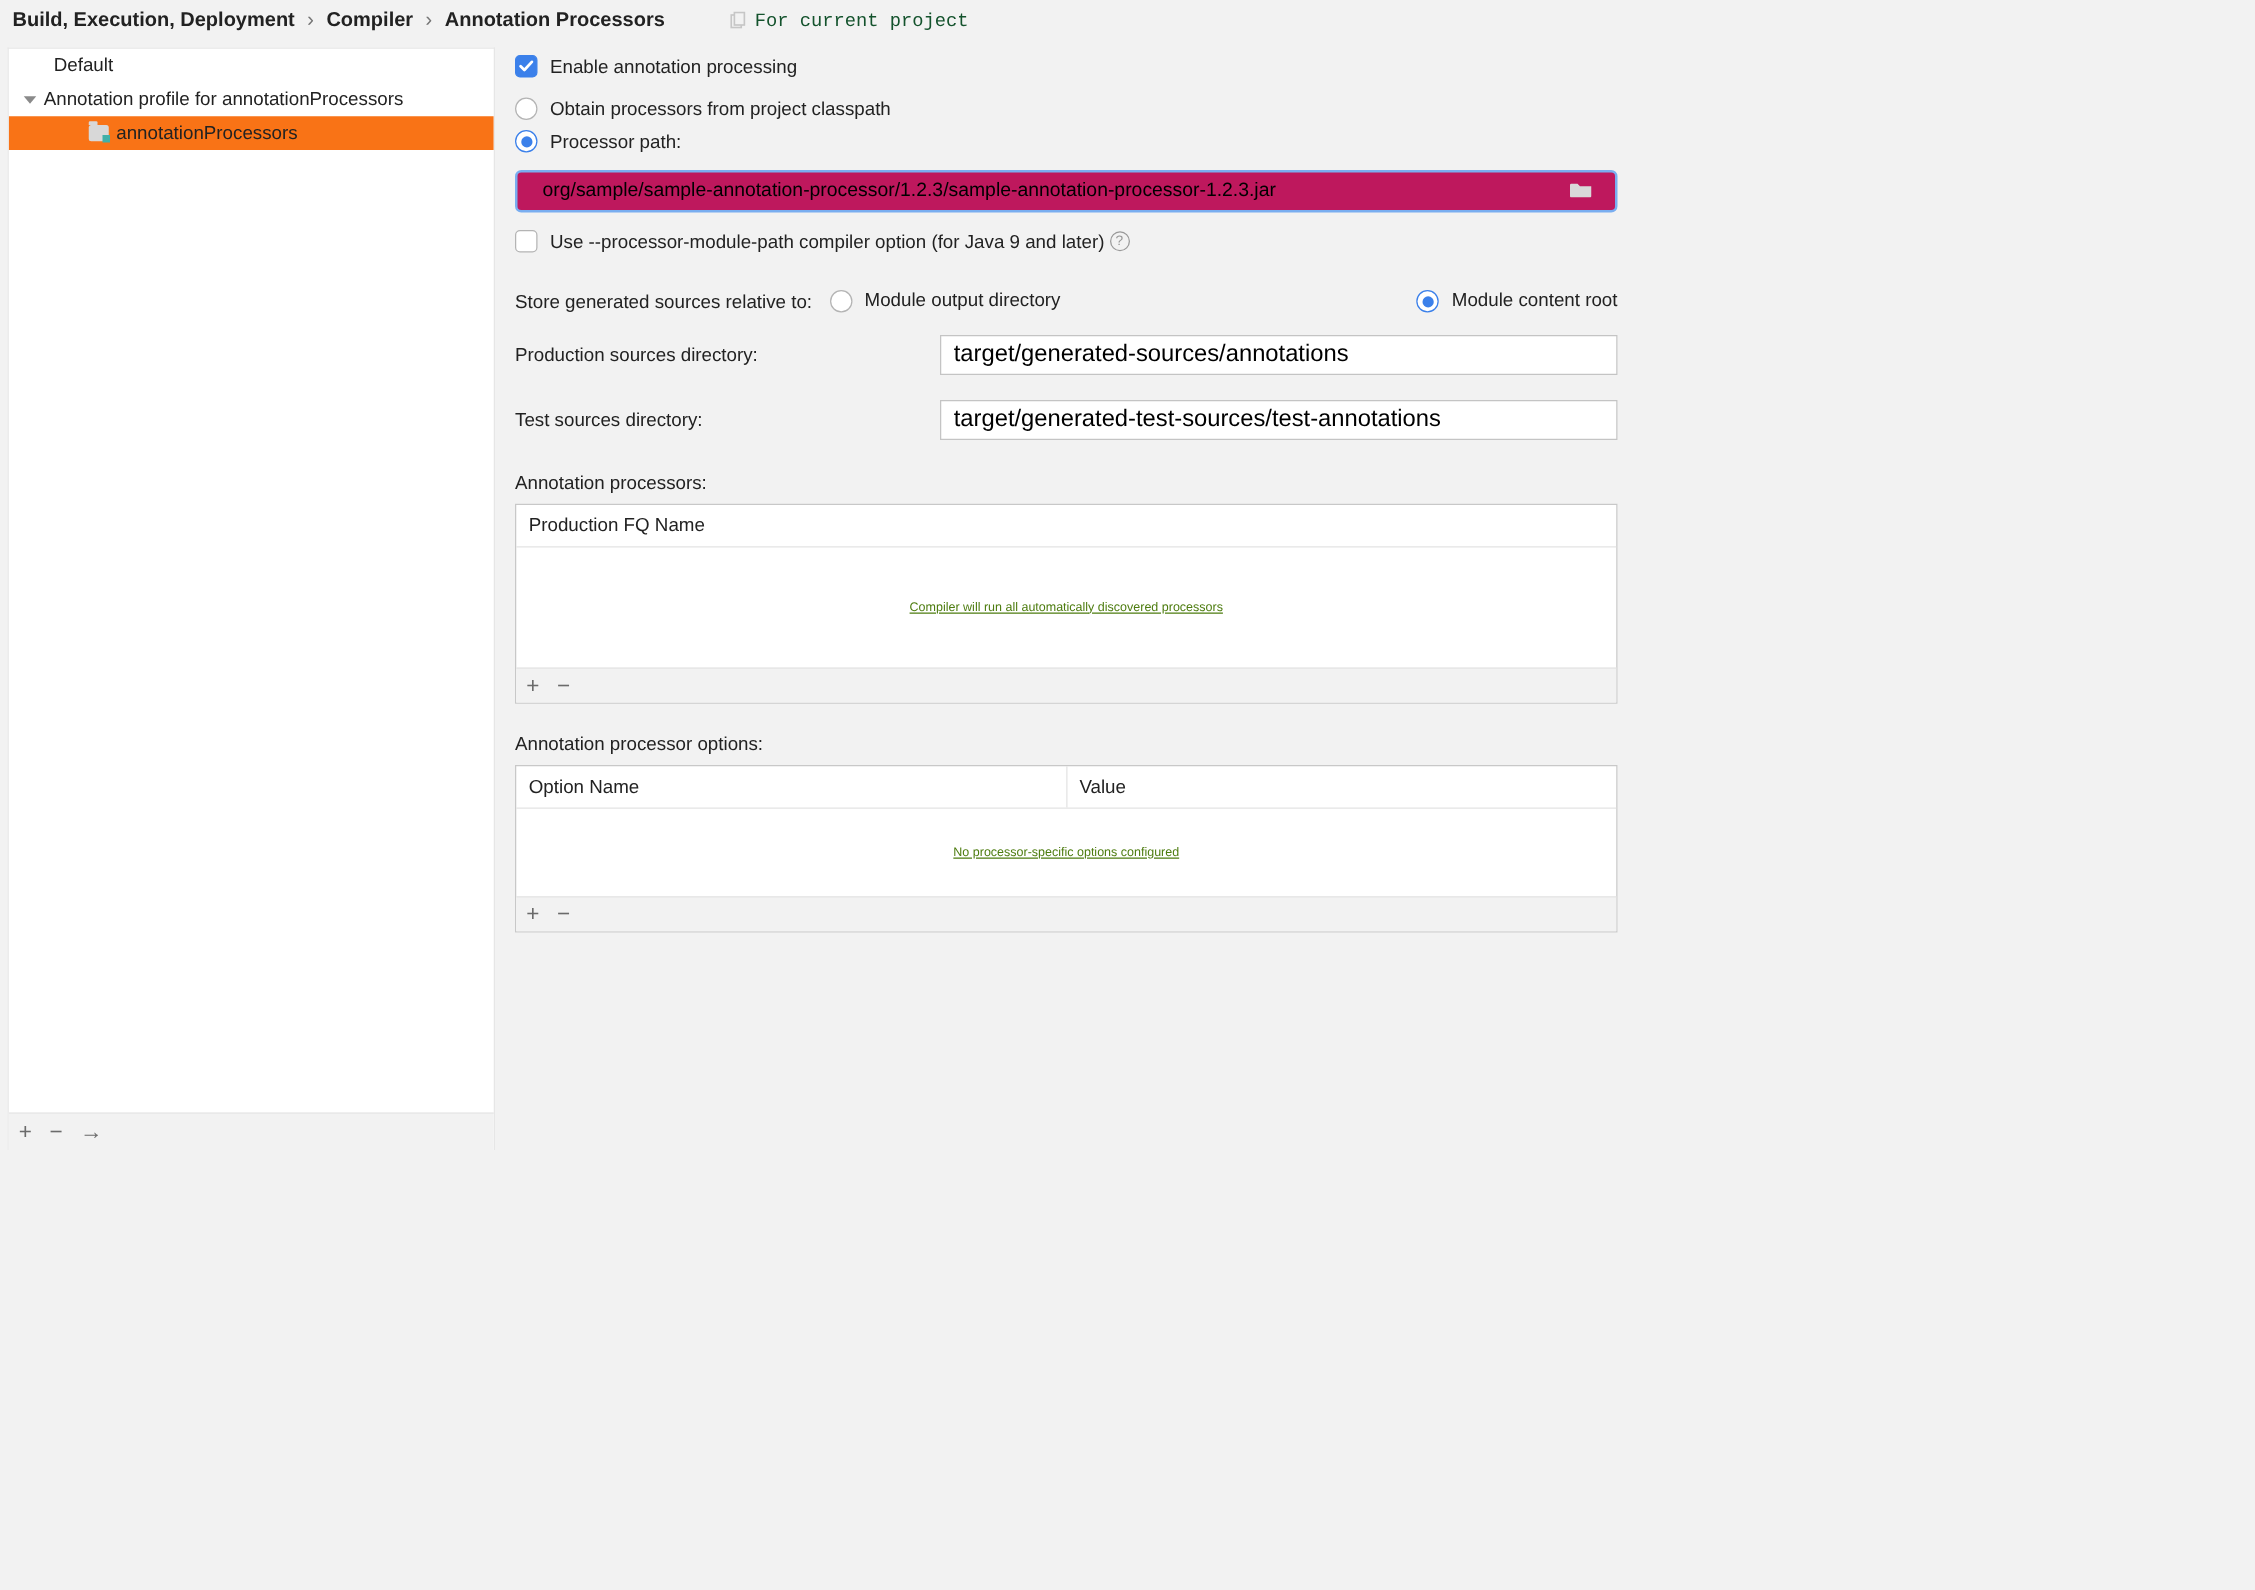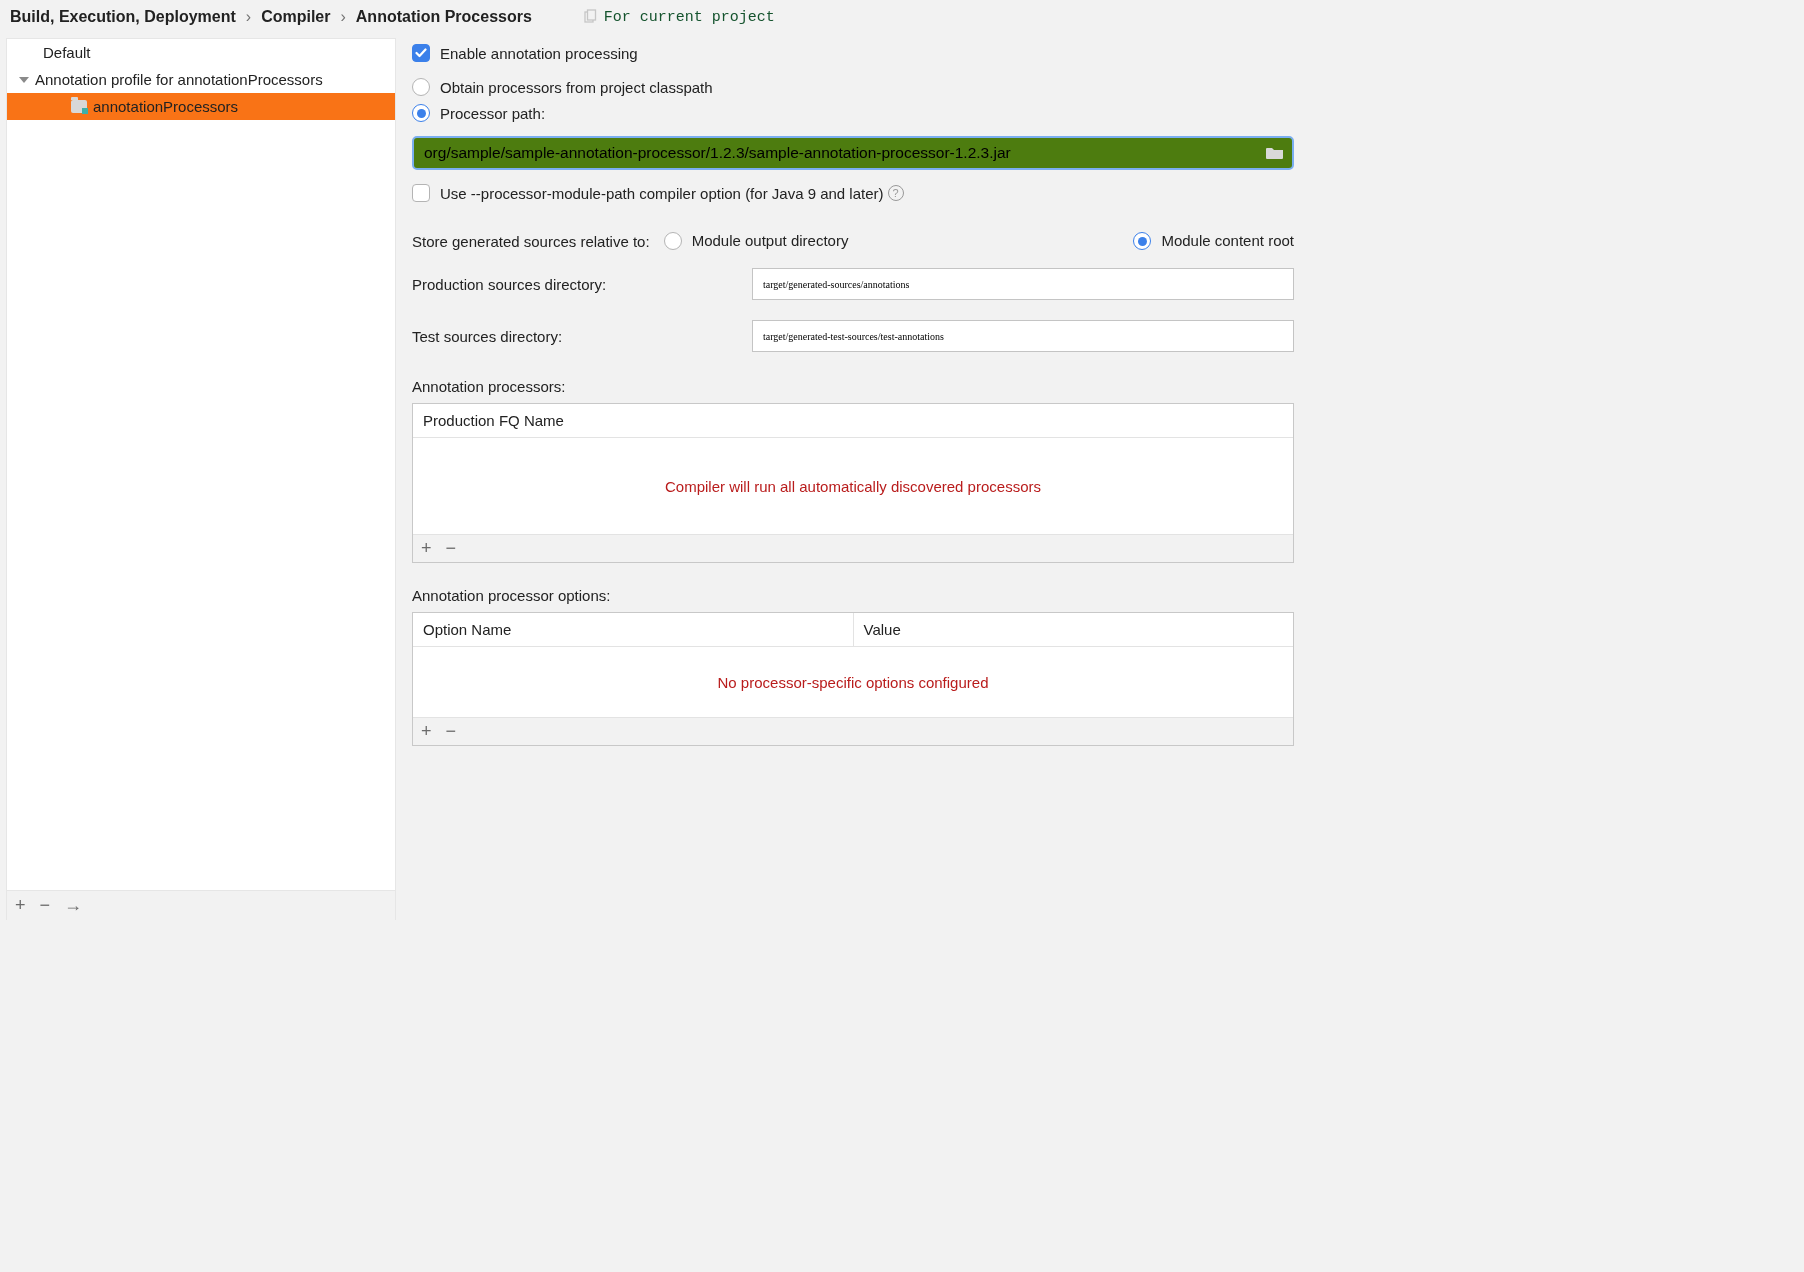--- a/index.html
+++ b/index.html
@@ -155,25 +155,25 @@
   .radio.checked::after {
     content: "";
     width: 9px; height: 9px;
     background: #3b80ea;
     border-radius: 50%;
   }
 
   .path-field-wrap {
     border: 2px solid #7aaef0;
     border-radius: 5px;
-    background: #4d7c0f;
+    background: #be185d;
     height: 34px;
     display: flex;
     align-items: center;
-    padding: 0 8px;
+    padding: 0 18px;
     margin-bottom: 14px;
   }
   .path-field {
     flex: 1;
     border: none;
     outline: none;
     font-size: 15.5px;
     font-family: inherit;
     background: transparent;
   }
@@ -202,22 +202,22 @@
     display: flex;
     align-items: center;
     margin-bottom: 20px;
   }
   .dir-label { width: 340px; }
   .dir-input {
     flex: 1;
     height: 32px;
     border: 1px solid #c4c4c4;
     background: #fff;
-    font-size: 10px;
-    font-family: Liberation Serif, serif;
+    font-size: 19px;
+    font-family: Liberation Sans, sans-serif;
     padding: 0 10px;
     outline: none;
   }
 
   .section-label { margin: 6px 0 8px 0; }
 
   .table-box {
     border: 1px solid #c8c8c8;
     background: #fff;
     display: flex;
@@ -233,22 +233,23 @@
     font-size: 15px;
   }
   .th.col1 { flex: 1; border-right: 1px solid #e3e3e3; }
   .th.col1.single { border-right: none; }
   .th.col2 { flex: 1; }
   .table-empty {
     min-height: 96px;
     display: flex;
     align-items: center;
     justify-content: center;
-    color: #b91c1c;
-    font-size: 15px;
+    color: #4d7c0f;
+    font-size: 10px;
+    text-decoration: underline;
   }
   .table-empty.short { min-height: 70px; }
   .table-toolbar {
     border-top: 1px solid #e3e3e3;
     background: #f2f2f2;
     height: 28px;
     display: flex;
     align-items: center;
     padding-left: 8px;
     gap: 14px;

